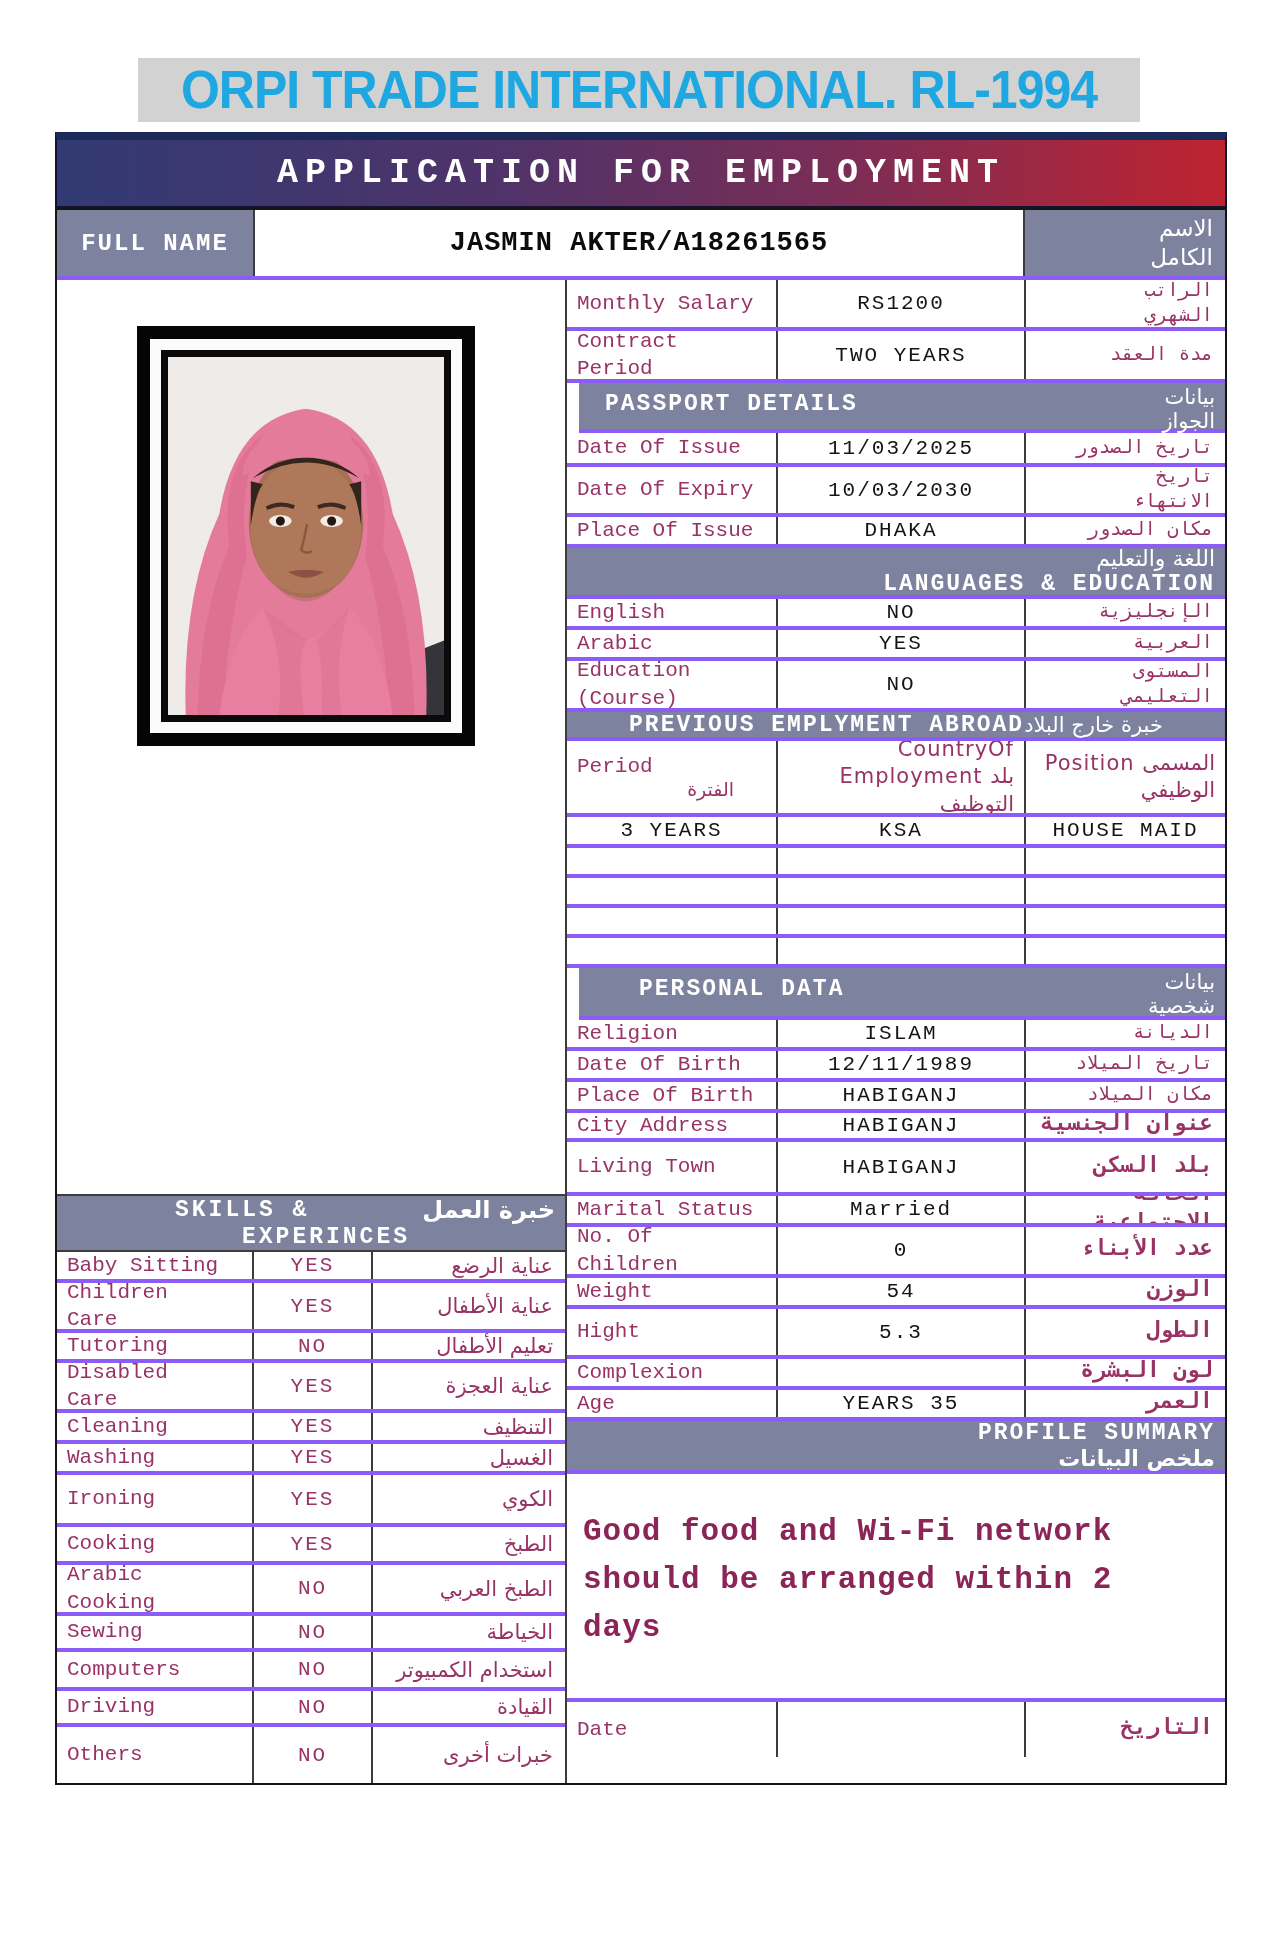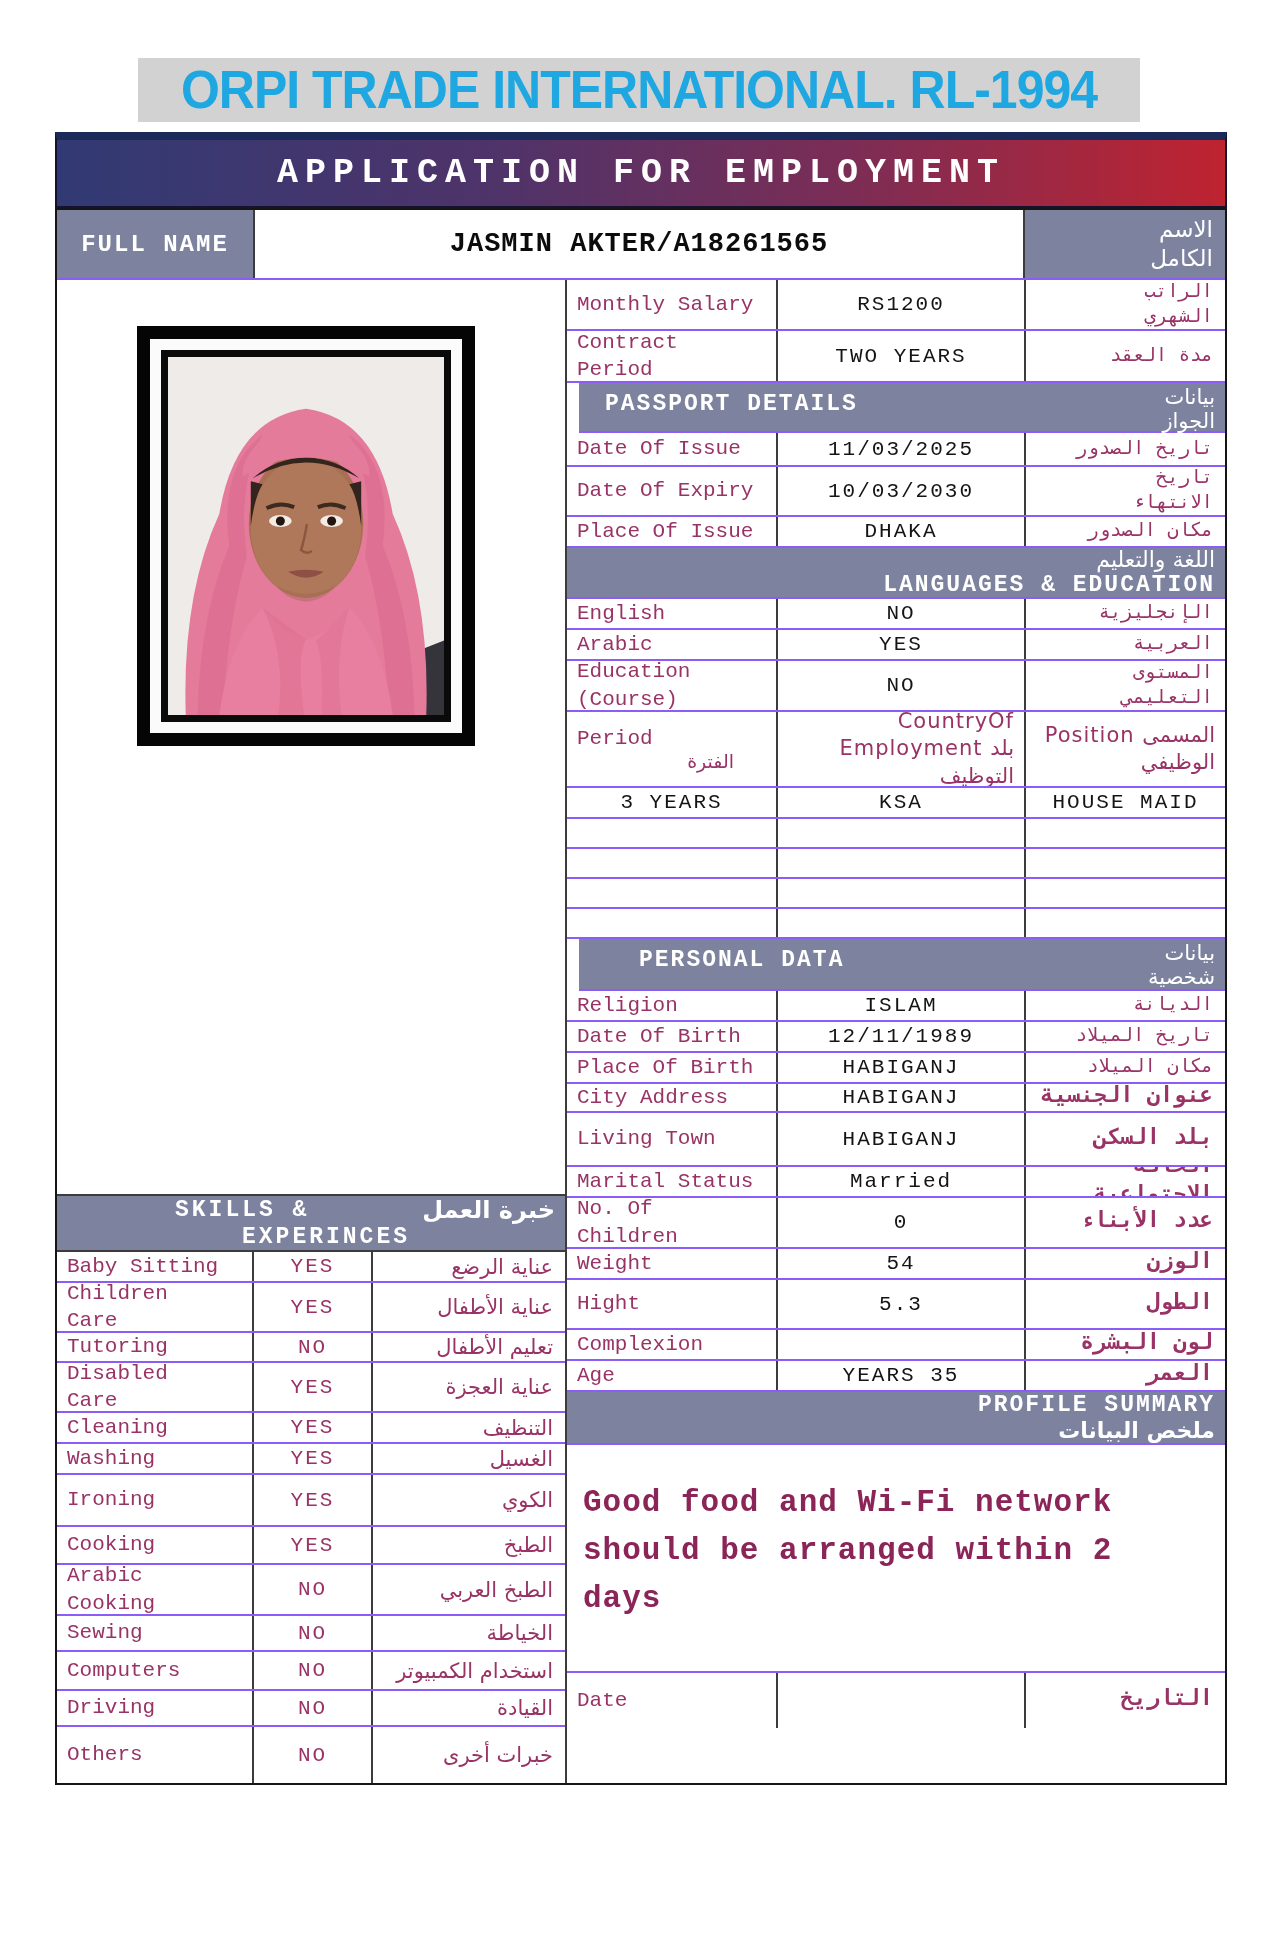--- a/index.html
+++ b/index.html
@@ -12,21 +12,21 @@
          letter-spacing:-1px;color:#1ea7e0;white-space:nowrap;transform:scaleY(1.08);}
   
   .band{position:absolute;left:55px;top:132px;width:1172px;height:76px;box-sizing:border-box;
         background:linear-gradient(90deg,#313a74 0%,#4f3369 38%,#7c2d55 68%,#bf2330 100%);
         border:2px solid #15122e;border-top:8px solid #1c2a5a;
         display:flex;align-items:center;justify-content:center;}
   .band span{color:#fff;font-weight:bold;font-size:35px;letter-spacing:7px;white-space:nowrap;}
   
   .table{position:absolute;left:55px;top:208px;width:1172px;height:1577px;box-sizing:border-box;
          border:2px solid #151515;display:flex;flex-direction:column;background:#fff;}
-  .row{display:flex;box-sizing:border-box;border-bottom:2px solid #8b5cf6;}
+  .row{display:flex;box-sizing:border-box;border-bottom:4px solid #8b5cf6;}
   .cell{box-sizing:border-box;display:flex;align-items:center;overflow:hidden;}
   .slate{background:#7d829e;color:#fff;}
   .b-r{border-right:2px solid #3c3c3c;}
   
   .fn-label{width:198px;justify-content:center;font-weight:bold;font-size:24px;letter-spacing:2px;}
   .fn-value{flex:1;justify-content:center;font-weight:bold;font-size:27px;letter-spacing:1px;background:#fff;color:#0c0c0c;}
   .fn-ar{width:200px;justify-content:flex-end;padding-right:12px;font-family:"DejaVu Sans",sans-serif;
          font-size:23px;letter-spacing:2px;white-space:pre-line;text-align:right;line-height:1.25;}
   
   .tbody{flex:1;display:flex;min-height:0;}
@@ -282,20 +282,24 @@
           <div class="cell r-ar">العربية</div>
         </div>
         <div class="row" style="height:51px;">
           <div class="cell b-r r-label">Education
 (Course)</div>
           <div class="cell b-r r-val">NO</div>
           <div class="cell r-ar">المستوى
 التعليمي</div>
         </div>
 
+        <div class="row slate hdr-center" style="height:29px;align-items:center;">
+          <span class="h-en3">PREVIOUS EMPLYMENT ABROAD</span>
+          <span class="h-ar3">خبرة خارج البلاد</span>
+        </div>
         <div class="row" style="height:76px;">
           <div class="cell b-r emp-c1">
             <div class="p-en">Period</div>
             <div class="p-ar">الفترة</div>
           </div>
           <div class="cell b-r emp-c23" style="width:248px;">CountryOf Employment بلد التوظيف</div>
           <div class="cell emp-c23" style="flex:1;">Position المسمى الوظيفي</div>
         </div>
         <div class="row" style="height:31px;">
           <div class="cell b-r r-val" style="width:211px;">3 YEARS</div>

